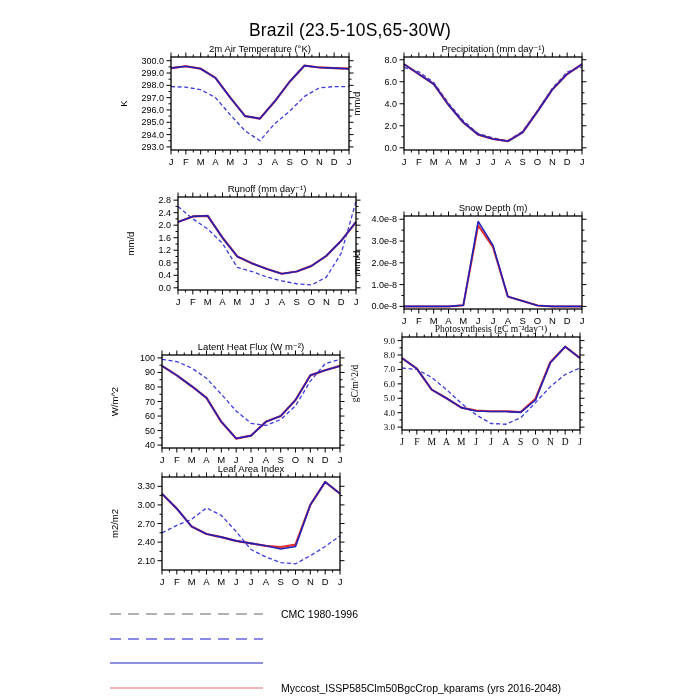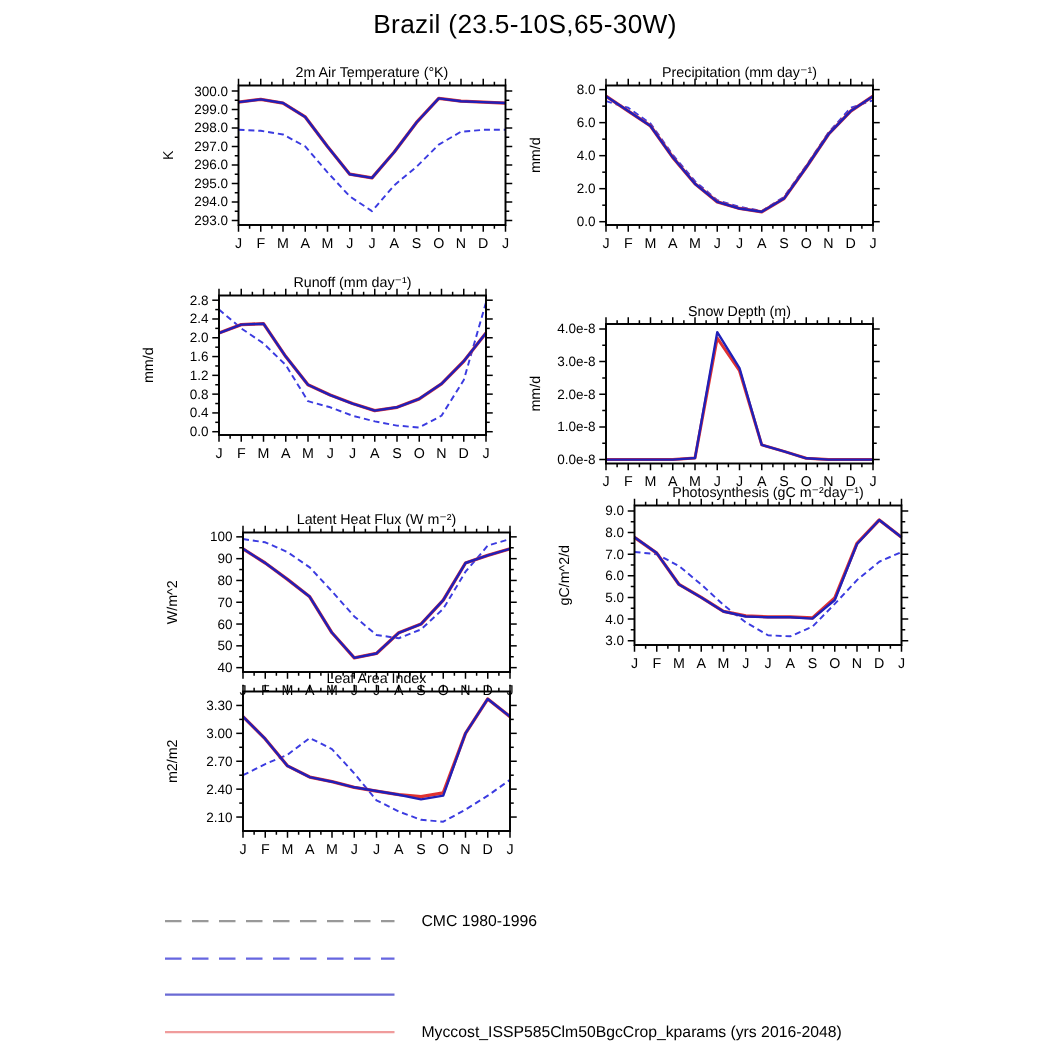--- a/index.html
+++ b/index.html
@@ -1,38 +1,38 @@
 <!DOCTYPE html>
 <html><head>
 <meta charset="utf-8">
 <style>
   html,body{margin:0;padding:0;background:#fff;}
   #figure{
     position:relative;width:700px;height:700px;background:#ffffff;
     font-family:"Liberation Sans","DejaVu Sans",sans-serif;color:#000;overflow:hidden;
   }
   #main-title{
-    position:absolute;top:6px;left:0;width:700px;text-align:center;
+    position:absolute;top:20px;left:0;width:700px;text-align:center;
     font-size:17.5px;letter-spacing:0.2px;
   }
   .chart{position:absolute;width:252px;height:132px;}
   .chart svg{display:block;}
   #legend{position:absolute;left:108px;top:602px;display:flex;flex-direction:column;}
   .legend-row{display:flex;align-items:center;height:24.5px;}
   .legend-row svg{flex:0 0 auto;}
   .legend-label{margin-left:16px;font-size:10.5px;white-space:nowrap;}
   svg text{fill:#000;}
 </style>
 </head>
 <body>
 
 <div id="figure">
   <div id="main-title">Brazil (23.5-10S,65-30W)</div>
 
-  <div class="chart" style="left:97px;top:40px;">
+  <div class="chart" style="left:109px;top:40px;">
       <svg width="252" height="132">
         <text x="151" y="11.5" text-anchor="middle" font-size="9.5">2m Air Temperature (°K)</text>
         <text x="18" y="63.5" text-anchor="middle" font-size="9.5" transform="rotate(-90 18 63.5)">K</text>
         <line x1="62" y1="110" x2="62" y2="114.5" stroke="#000" stroke-width="1"></line>
         <line x1="62" y1="17" x2="62" y2="12.5" stroke="#000" stroke-width="1"></line>
         <line x1="69.41666666666667" y1="110" x2="69.41666666666667" y2="112.5" stroke="#000" stroke-width="1"></line>
         <line x1="69.41666666666667" y1="17" x2="69.41666666666667" y2="14.5" stroke="#000" stroke-width="1"></line>
         <text x="62" y="125" text-anchor="middle" font-size="9.5">J</text>
         <line x1="76.83333333333333" y1="110" x2="76.83333333333333" y2="114.5" stroke="#000" stroke-width="1"></line>
         <line x1="76.83333333333333" y1="17" x2="76.83333333333333" y2="12.5" stroke="#000" stroke-width="1"></line>
@@ -225,21 +225,21 @@
         <text x="55" y="44.763313609467446" text-anchor="end" font-size="9">6.0</text>
         <line x1="57.5" y1="19.751479289940832" x2="62" y2="19.751479289940832" stroke="#000" stroke-width="1"></line>
         <line x1="240" y1="19.751479289940832" x2="244.5" y2="19.751479289940832" stroke="#000" stroke-width="1"></line>
         <text x="55" y="22.751479289940832" text-anchor="end" font-size="9">8.0</text>
         <polyline points="62.00,27.46 76.83,31.86 91.67,42.31 106.50,63.22 121.33,80.83 136.17,93.49 151.00,97.89 165.83,100.64 180.67,91.29 195.50,70.38 210.33,48.37 225.17,31.86 240.00,26.91" fill="none" stroke="#3b3be0" stroke-width="1.3" stroke-linejoin="round" stroke-dasharray="4 2.6"></polyline>
         <polyline points="62.00,24.15 76.83,34.06 91.67,43.96 106.50,64.88 121.33,82.49 136.17,94.59 151.00,98.99 165.83,101.20 180.67,92.39 195.50,71.48 210.33,49.47 225.17,34.06 240.00,24.15" fill="none" stroke="#e03232" stroke-width="2.2" stroke-linejoin="round"></polyline>
         <polyline points="62.00,24.15 76.83,34.06 91.67,43.96 106.50,64.88 121.33,82.49 136.17,94.59 151.00,98.99 165.83,101.20 180.67,92.39 195.50,71.48 210.33,49.47 225.17,34.06 240.00,24.15" fill="none" stroke="#2020b8" stroke-width="1.6" stroke-linejoin="round"></polyline>
         <rect x="62" y="17" width="178" height="93" fill="none" stroke="#000" stroke-width="1.3"></rect>
       </svg>
     </div>
-  <div class="chart" style="left:84px;top:180px;">
+  <div class="chart" style="left:116px;top:180px;">
       <svg width="252" height="132">
         <text x="151" y="11.5" text-anchor="middle" font-size="9.5">Runoff (mm day⁻¹)</text>
         <text x="18" y="63.5" text-anchor="middle" font-size="9.5" transform="rotate(-90 18 63.5)">mm/d</text>
         <line x1="62" y1="110" x2="62" y2="114.5" stroke="#000" stroke-width="1"></line>
         <line x1="62" y1="17" x2="62" y2="12.5" stroke="#000" stroke-width="1"></line>
         <line x1="69.41666666666667" y1="110" x2="69.41666666666667" y2="112.5" stroke="#000" stroke-width="1"></line>
         <line x1="69.41666666666667" y1="17" x2="69.41666666666667" y2="14.5" stroke="#000" stroke-width="1"></line>
         <text x="62" y="125" text-anchor="middle" font-size="9.5">J</text>
         <line x1="76.83333333333333" y1="110" x2="76.83333333333333" y2="114.5" stroke="#000" stroke-width="1"></line>
         <line x1="76.83333333333333" y1="17" x2="76.83333333333333" y2="12.5" stroke="#000" stroke-width="1"></line>
@@ -537,21 +537,21 @@
         <text x="55" y="37.4375" text-anchor="end" font-size="9">90</text>
         <line x1="57.5" y1="19.90625" x2="62" y2="19.90625" stroke="#000" stroke-width="1"></line>
         <line x1="240" y1="19.90625" x2="244.5" y2="19.90625" stroke="#000" stroke-width="1"></line>
         <text x="55" y="22.90625" text-anchor="end" font-size="9">100</text>
         <polyline points="62.00,21.36 76.83,23.54 91.67,30.08 106.50,40.25 121.33,56.23 136.17,72.95 151.00,85.30 165.83,87.48 180.67,81.66 195.50,67.86 210.33,43.16 225.17,25.72 240.00,21.36" fill="none" stroke="#3b3be0" stroke-width="1.3" stroke-linejoin="round" stroke-dasharray="4 2.6"></polyline>
         <polyline points="62.00,27.90 76.83,37.34 91.67,48.24 106.50,59.87 121.33,83.84 136.17,100.55 151.00,97.65 165.83,83.84 180.67,78.03 195.50,62.05 210.33,37.34 225.17,32.26 240.00,27.90" fill="none" stroke="#e03232" stroke-width="2.2" stroke-linejoin="round"></polyline>
         <polyline points="62.00,27.90 76.83,37.34 91.67,48.24 106.50,59.87 121.33,83.84 136.17,100.55 151.00,97.65 165.83,83.84 180.67,78.03 195.50,62.05 210.33,37.34 225.17,32.26 240.00,27.90" fill="none" stroke="#2020b8" stroke-width="1.6" stroke-linejoin="round"></polyline>
         <rect x="62" y="17" width="178" height="93" fill="none" stroke="#000" stroke-width="1.3"></rect>
       </svg>
     </div>
-  <div class="chart" style="left:361px;top:320px;">
+  <div class="chart" style="left:340px;top:320px;font-family:Liberation Serif, serif;">
       <svg width="252" height="132">
         <text x="151" y="11.5" text-anchor="middle" font-size="9.5">Photosynthesis (gC m⁻²day⁻¹)</text>
         <text x="18" y="63.5" text-anchor="middle" font-size="9.5" transform="rotate(-90 18 63.5)">gC/m^2/d</text>
         <line x1="62" y1="110" x2="62" y2="114.5" stroke="#000" stroke-width="1"></line>
         <line x1="62" y1="17" x2="62" y2="12.5" stroke="#000" stroke-width="1"></line>
         <line x1="69.41666666666667" y1="110" x2="69.41666666666667" y2="112.5" stroke="#000" stroke-width="1"></line>
         <line x1="69.41666666666667" y1="17" x2="69.41666666666667" y2="14.5" stroke="#000" stroke-width="1"></line>
         <text x="62" y="125" text-anchor="middle" font-size="9.5">J</text>
         <line x1="76.83333333333333" y1="110" x2="76.83333333333333" y2="114.5" stroke="#000" stroke-width="1"></line>
         <line x1="76.83333333333333" y1="17" x2="76.83333333333333" y2="12.5" stroke="#000" stroke-width="1"></line>
@@ -643,21 +643,21 @@
         <text x="55" y="38.02325581395348" text-anchor="end" font-size="9">8.0</text>
         <line x1="57.5" y1="20.604651162790688" x2="62" y2="20.604651162790688" stroke="#000" stroke-width="1"></line>
         <line x1="240" y1="20.604651162790688" x2="244.5" y2="20.604651162790688" stroke="#000" stroke-width="1"></line>
         <text x="55" y="23.604651162790688" text-anchor="end" font-size="9">9.0</text>
         <polyline points="62.00,48.00 76.83,49.44 91.67,57.37 106.50,69.63 121.33,83.33 136.17,94.86 151.00,103.51 165.83,104.23 180.67,97.74 195.50,82.60 210.33,66.74 225.17,54.49 240.00,48.00" fill="none" stroke="#3b3be0" stroke-width="1.3" stroke-linejoin="round" stroke-dasharray="4 2.6"></polyline>
         <polyline points="62.00,38.20 76.83,48.72 91.67,69.63 106.50,78.28 121.33,87.65 136.17,90.53 151.00,91.26 165.83,91.26 180.67,91.98 195.50,78.71 210.33,42.23 225.17,26.66 240.00,38.20" fill="none" stroke="#e03232" stroke-width="2.2" stroke-linejoin="round"></polyline>
         <polyline points="62.00,38.20 76.83,48.72 91.67,69.63 106.50,78.28 121.33,87.65 136.17,90.97 151.00,91.54 165.83,91.54 180.67,92.41 195.50,80.01 210.33,42.67 225.17,26.66 240.00,38.20" fill="none" stroke="#2020b8" stroke-width="1.6" stroke-linejoin="round"></polyline>
         <rect x="62" y="17" width="178" height="93" fill="none" stroke="#000" stroke-width="1.3"></rect>
       </svg>
     </div>
-  <div class="chart" style="left:100px;top:444px;">
+  <div class="chart" style="left:100px;top:460px;">
       <svg width="252" height="132">
         <text x="151" y="11.5" text-anchor="middle" font-size="9.5">Leaf Area Index</text>
         <text x="18" y="63.5" text-anchor="middle" font-size="9.5" transform="rotate(-90 18 63.5)">m2/m2</text>
         <line x1="62" y1="110" x2="62" y2="114.5" stroke="#000" stroke-width="1"></line>
         <line x1="62" y1="17" x2="62" y2="12.5" stroke="#000" stroke-width="1"></line>
         <line x1="69.41666666666667" y1="110" x2="69.41666666666667" y2="112.5" stroke="#000" stroke-width="1"></line>
         <line x1="69.41666666666667" y1="17" x2="69.41666666666667" y2="14.5" stroke="#000" stroke-width="1"></line>
         <text x="62" y="125" text-anchor="middle" font-size="9.5">J</text>
         <line x1="76.83333333333333" y1="110" x2="76.83333333333333" y2="114.5" stroke="#000" stroke-width="1"></line>
         <line x1="76.83333333333333" y1="17" x2="76.83333333333333" y2="12.5" stroke="#000" stroke-width="1"></line>

